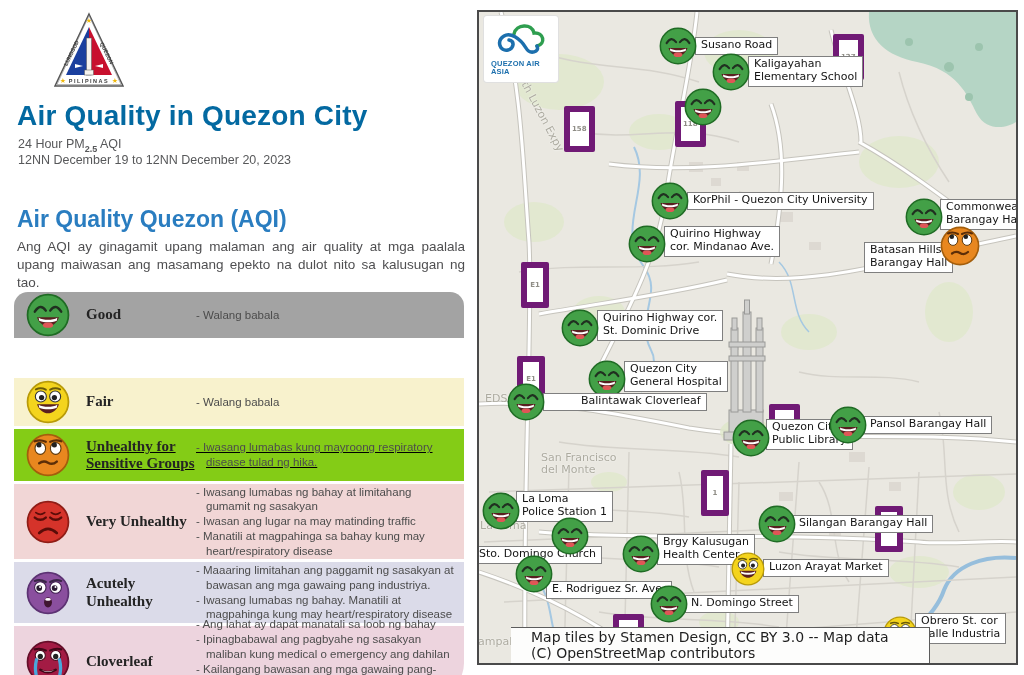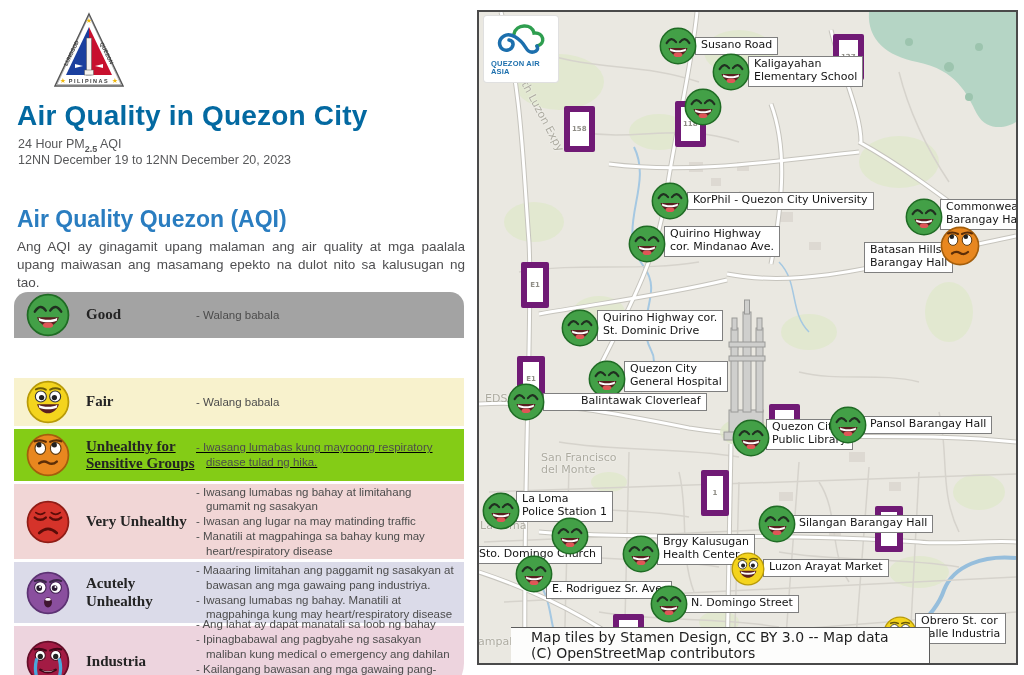--- a/index.html
+++ b/index.html
@@ -190,21 +190,21 @@
     <circle cx="13" cy="15" r="2.4" fill="#222"></circle>
             <circle cx="27" cy="15" r="2.4" fill="#222"></circle>
     <path d="M9.5,18 C8,24 8.5,29 9.5,33" stroke="#4aa8dc" stroke-width="3" stroke-linecap="round" fill="none"></path>
     <path d="M30.5,18 C32,24 31.5,29 30.5,33" stroke="#4aa8dc" stroke-width="3" stroke-linecap="round" fill="none"></path>
     <path d="M8,8.5 Q13,7 18,9.5" stroke="#3f0717" stroke-width="2" stroke-linecap="round" fill="none"></path>
     <path d="M22,9.5 Q27,7 32,8.5" stroke="#3f0717" stroke-width="2" stroke-linecap="round" fill="none"></path>
     <path d="M13,27 Q20,31.5 27,27" stroke="#3f0717" stroke-width="2.2" stroke-linecap="round" fill="none"></path>
     <path d="M14,27.4 Q20,30.4 26,27.4 Q20,29.2 14,27.4 Z" fill="#fff"></path>
           </svg>
         </div>
-      <div class="llabel">Industria</div>
+      <div class="llabel">Cloverleaf</div>
       <div class="lbullets">
         <div class="bullet">Ang lahat ay dapat manatali sa loob ng bahay</div>
         <div class="bullet">Ipinagbabawal ang pagbyahe ng sasakyan maliban kung medical o emergency ang dahilan</div>
         <div class="bullet">Kailangang bawasan ang mga gawaing pang-industriya maliban kung makakaapekto sa kalusugan at kaligtasan</div>
       </div>
     </div>
   </div>
 
   <div class="map">
     <svg class="map-base" width="537" height="651" viewBox="0 0 537 651">

